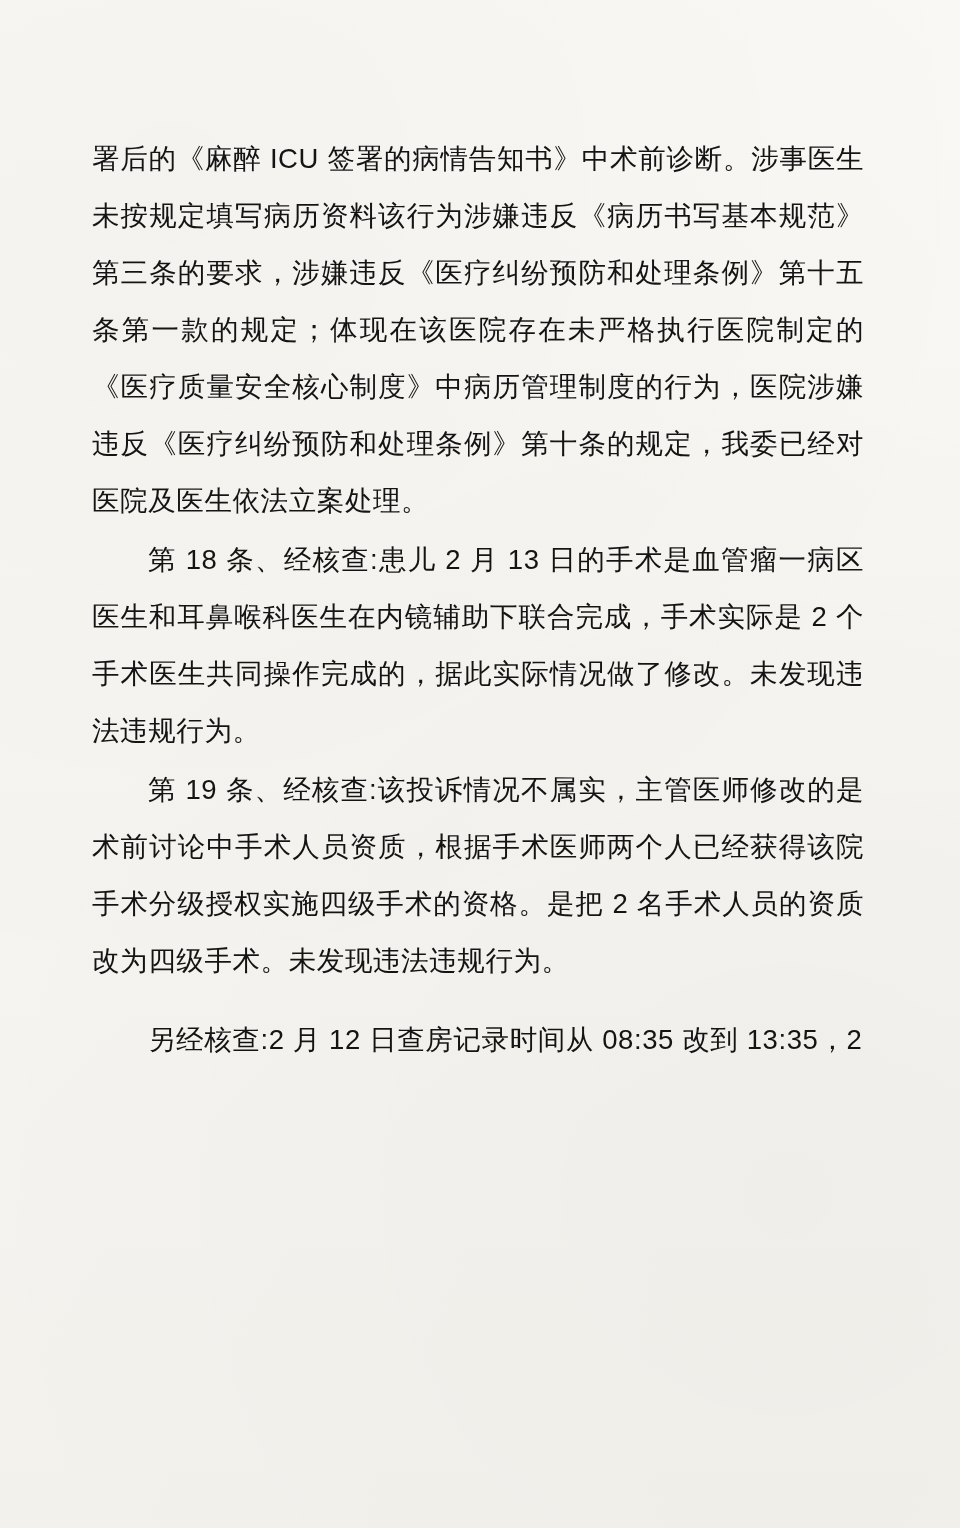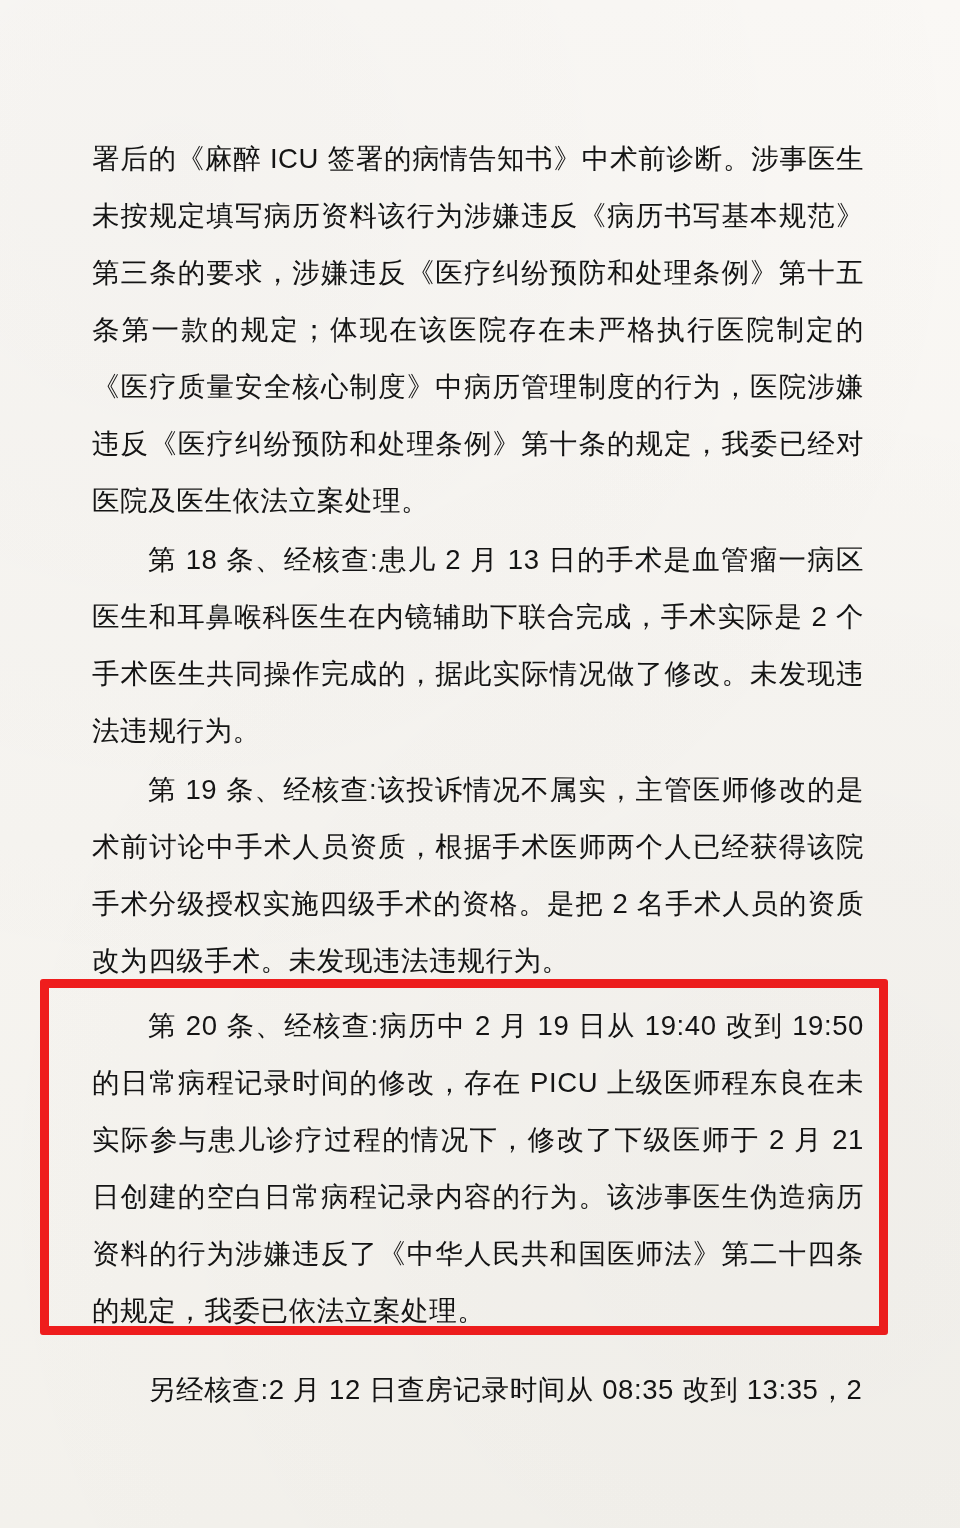--- a/index.html
+++ b/index.html
@@ -81,25 +81,19 @@
 <div class="page">
 
   <div class="doc-body">
 
     <p class="para p1">署后的《麻醉 ICU 签署的病情告知书》中术前诊断。涉事医生未按规定填写病历资料该行为涉嫌违反《病历书写基本规范》第三条的要求，涉嫌违反《医疗纠纷预防和处理条例》第十五条第一款的规定；体现在该医院存在未严格执行医院制定的《医疗质量安全核心制度》中病历管理制度的行为，医院涉嫌违反《医疗纠纷预防和处理条例》第十条的规定，我委已经对医院及医生依法立案处理。</p>
 
     <p class="para indent p2">第 18 条、经核查:患儿 2 月 13 日的手术是血管瘤一病区医生和耳鼻喉科医生在内镜辅助下联合完成，手术实际是 2 个手术医生共同操作完成的，据此实际情况做了修改。未发现违法违规行为。</p>
 
     <p class="para indent p3">第 19 条、经核查:该投诉情况不属实，主管医师修改的是术前讨论中手术人员资质，根据手术医师两个人已经获得该院手术分级授权实施四级手术的资格。是把 2 名手术人员的资质改为四级手术。未发现违法违规行为。</p>
 
-    <div class="highlight-wrap">
-      <div class="red-box"></div>
-      <div class="highlight-inner">
-        <p class="para indent">第 20 条、经核查:病历中 2 月 19 日从 19:40 改到 19:50 的日常病程记录时间的修改，存在 PICU 上级医师程东良在未实际参与患儿诊疗过程的情况下，修改了下级医师于 2 月 21 日创建的空白日常病程记录内容的行为。该涉事医生伪造病历资料的行为涉嫌违反了《中华人民共和国医师法》第二十四条的规定，我委已依法立案处理。</p>
-      </div>
-    </div>
 
     <p class="para indent p5">另经核查:2 月 12 日查房记录时间从 08:35 改到 13:35，2</p>
 
   </div>
 
   <div class="grain"></div>
 </div>
 
 </body></html>

